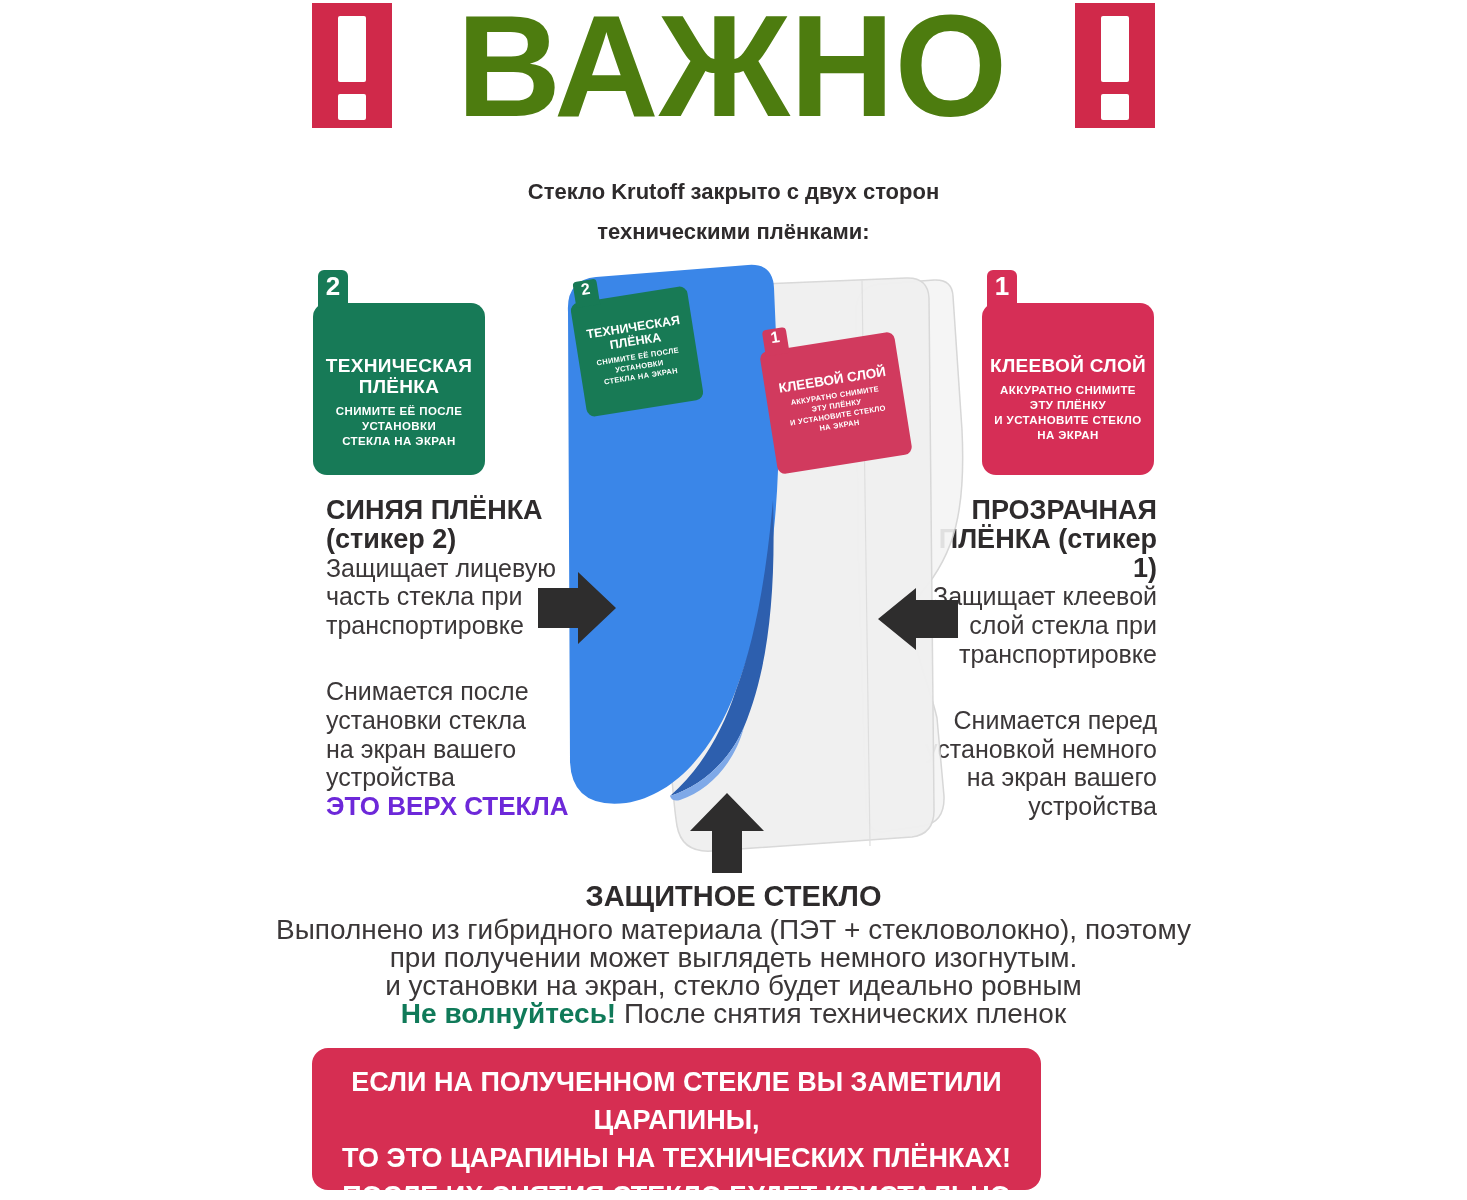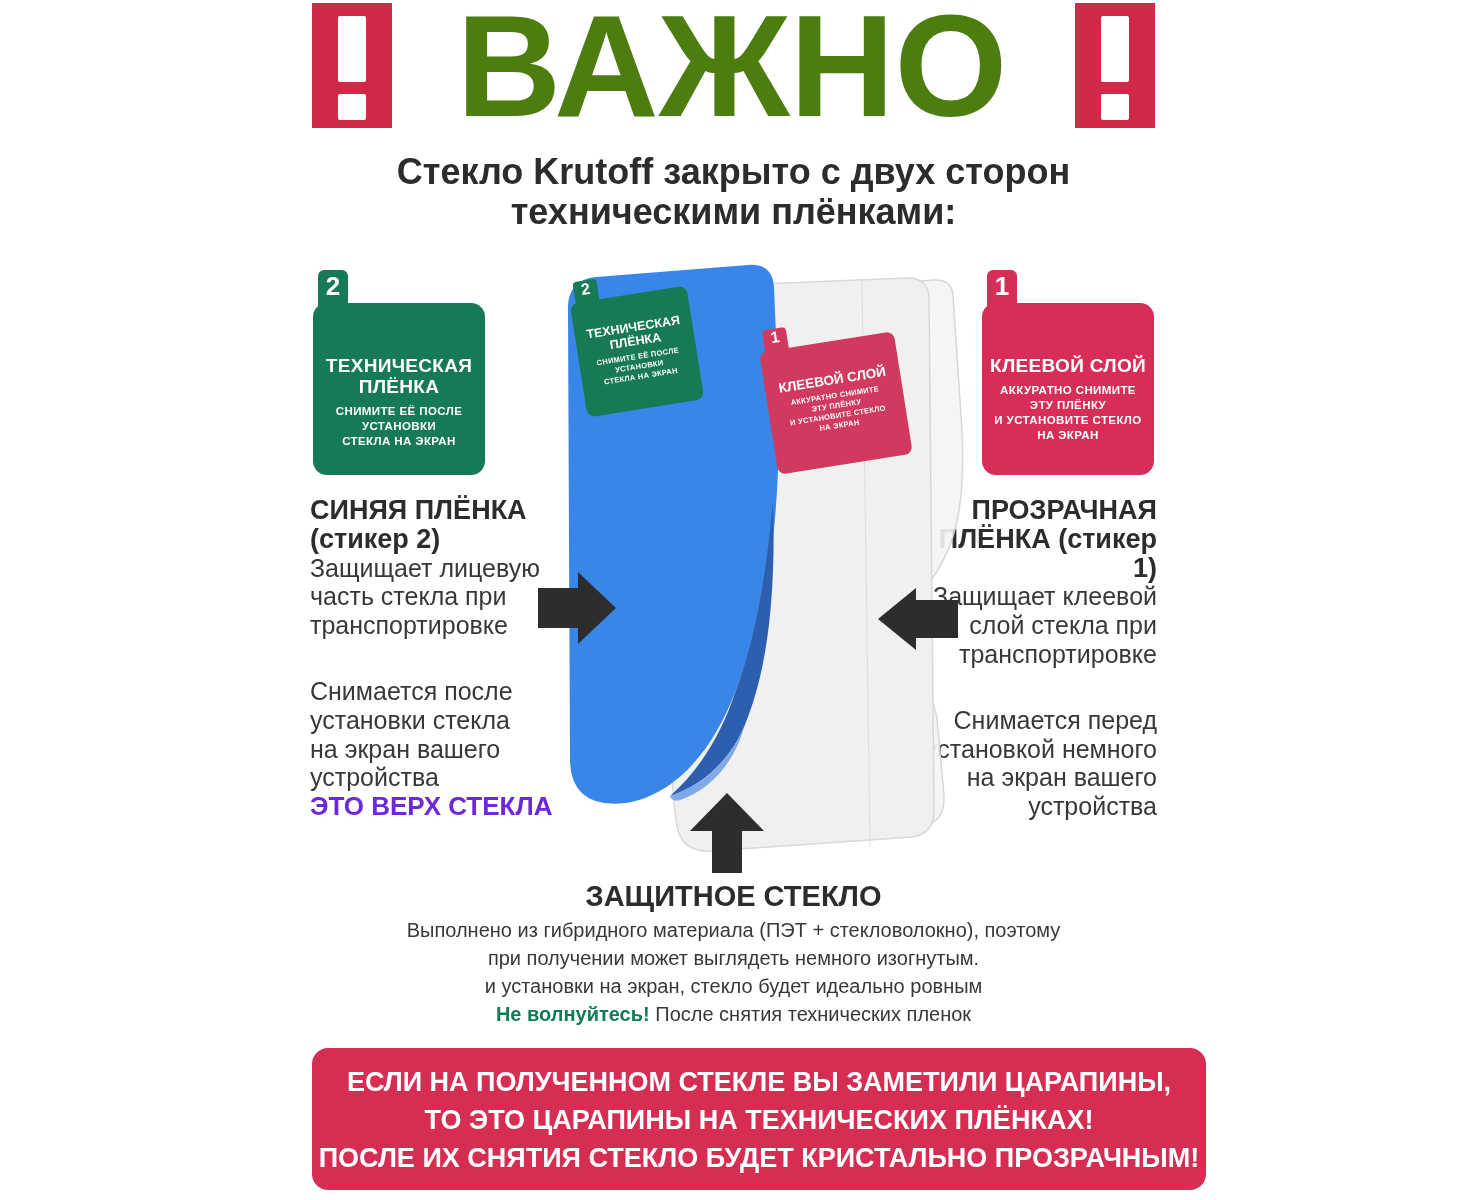--- a/index.html
+++ b/index.html
@@ -10,22 +10,22 @@
   }
 
   
   .excl-box{position:absolute;top:3px;width:80px;height:125px;background:#d0294a;
     display:flex;flex-direction:column;align-items:center;}
   .excl-bar{width:28px;height:66px;margin-top:13px;background:#ffffff;border-radius:2px;}
   .excl-dot{width:28px;height:26px;margin-top:12px;background:#ffffff;border-radius:2px;}
   .big-title{position:absolute;left:392px;width:680px;top:0;height:132px;
     display:flex;align-items:center;justify-content:center;
     font-size:145px;font-weight:800;letter-spacing:0px;color:#4d7c0f;white-space:nowrap;}
-  .subtitle{position:absolute;top:152px;left:0;right:0;text-align:center;
-    font-weight:bold;font-size:36px;line-height:40px;color:#2e2b2c;}
+  .subtitle{position:absolute;top:172px;left:0;right:0;text-align:center;
+    font-weight:bold;font-size:22px;line-height:40px;color:#2e2b2c;}
 
   
   .sticker{position:absolute;top:303px;width:172px;height:172px;border-radius:14px;
     color:#ffffff;text-align:center;}
   .sticker.green{left:313px;background:#177a57;}
   .sticker.red{left:982px;background:#d62e56;}
   .sticker .tab{position:absolute;top:-33px;left:5px;width:30px;height:40px;
     border-radius:6px 6px 0 0;font-size:26px;font-weight:bold;padding-top:1px;box-sizing:border-box;}
   .sticker.green .tab{background:#177a57;}
   .sticker.red .tab{background:#d62e56;}
@@ -41,38 +41,38 @@
   .mini.green .tab{background:#187a55;}
   .mini.red{left:768px;top:341px;width:136px;height:124px;background:#d13a5e;transform:rotate(-9deg);}
   .mini.red .tab{background:#d13a5e;}
   .mini .m-body{padding-top:26px;}
   .mini .m-title{font-size:12.5px;font-weight:bold;line-height:14px;}
   .mini .m-lines{margin-top:4px;font-size:7.5px;font-weight:bold;line-height:10px;letter-spacing:.3px;}
   .mini.red .m-body{padding-top:32px;}
   .mini.red .m-title{font-size:13.5px;}
 
   
-  .col{position:absolute;top:496px;width:245px;font-size:25px;line-height:28.8px;color:#3b3738;}
+  .col{position:absolute;top:496px;width:245px;font-size:25px;line-height:28.8px;color:#3b3738;margin-left:16px;}
   .col-left{left:310px;text-align:left;}
   .col-right{right:310px;text-align:right;}
   .col .h{font-size:27px;font-weight:bold;color:#2e2b2c;}
   .col .gap{margin-top:37px;}
   .col .foot{font-weight:bold;font-size:26px;}
   .foot-green{color:#6d28d9;}
   .foot-red{color:#d2274d;}
 
   
   .glass-title{position:absolute;top:880px;left:0;right:0;text-align:center;
     font-size:29px;font-weight:bold;color:#2e2b2c;}
   .glass-text{position:absolute;top:916px;left:0;right:0;text-align:center;
-    font-size:20px;line-height:28px;color:#3b3738;}
+    font-size:28px;line-height:28px;color:#3b3738;}
   .hl-green{color:#107a59;font-weight:bold;}
 
   
-  .banner{position:absolute;left:312px;top:1048px;width:894px;height:142px;
+  .banner{position:absolute;left:312px;top:1048px;width:729px;height:142px;
     background:#d62e52;border-radius:16px;color:#ffffff;font-weight:bold;
     font-size:27px;line-height:38px;text-align:center;padding-top:15px;box-sizing:border-box;}
 
   .illu{position:absolute;left:530px;top:250px;z-index:1;}
   .arrow{position:absolute;z-index:6;}
 </style>
 </head>
 <body>
 
 <div class="excl-box" style="left:312px">

